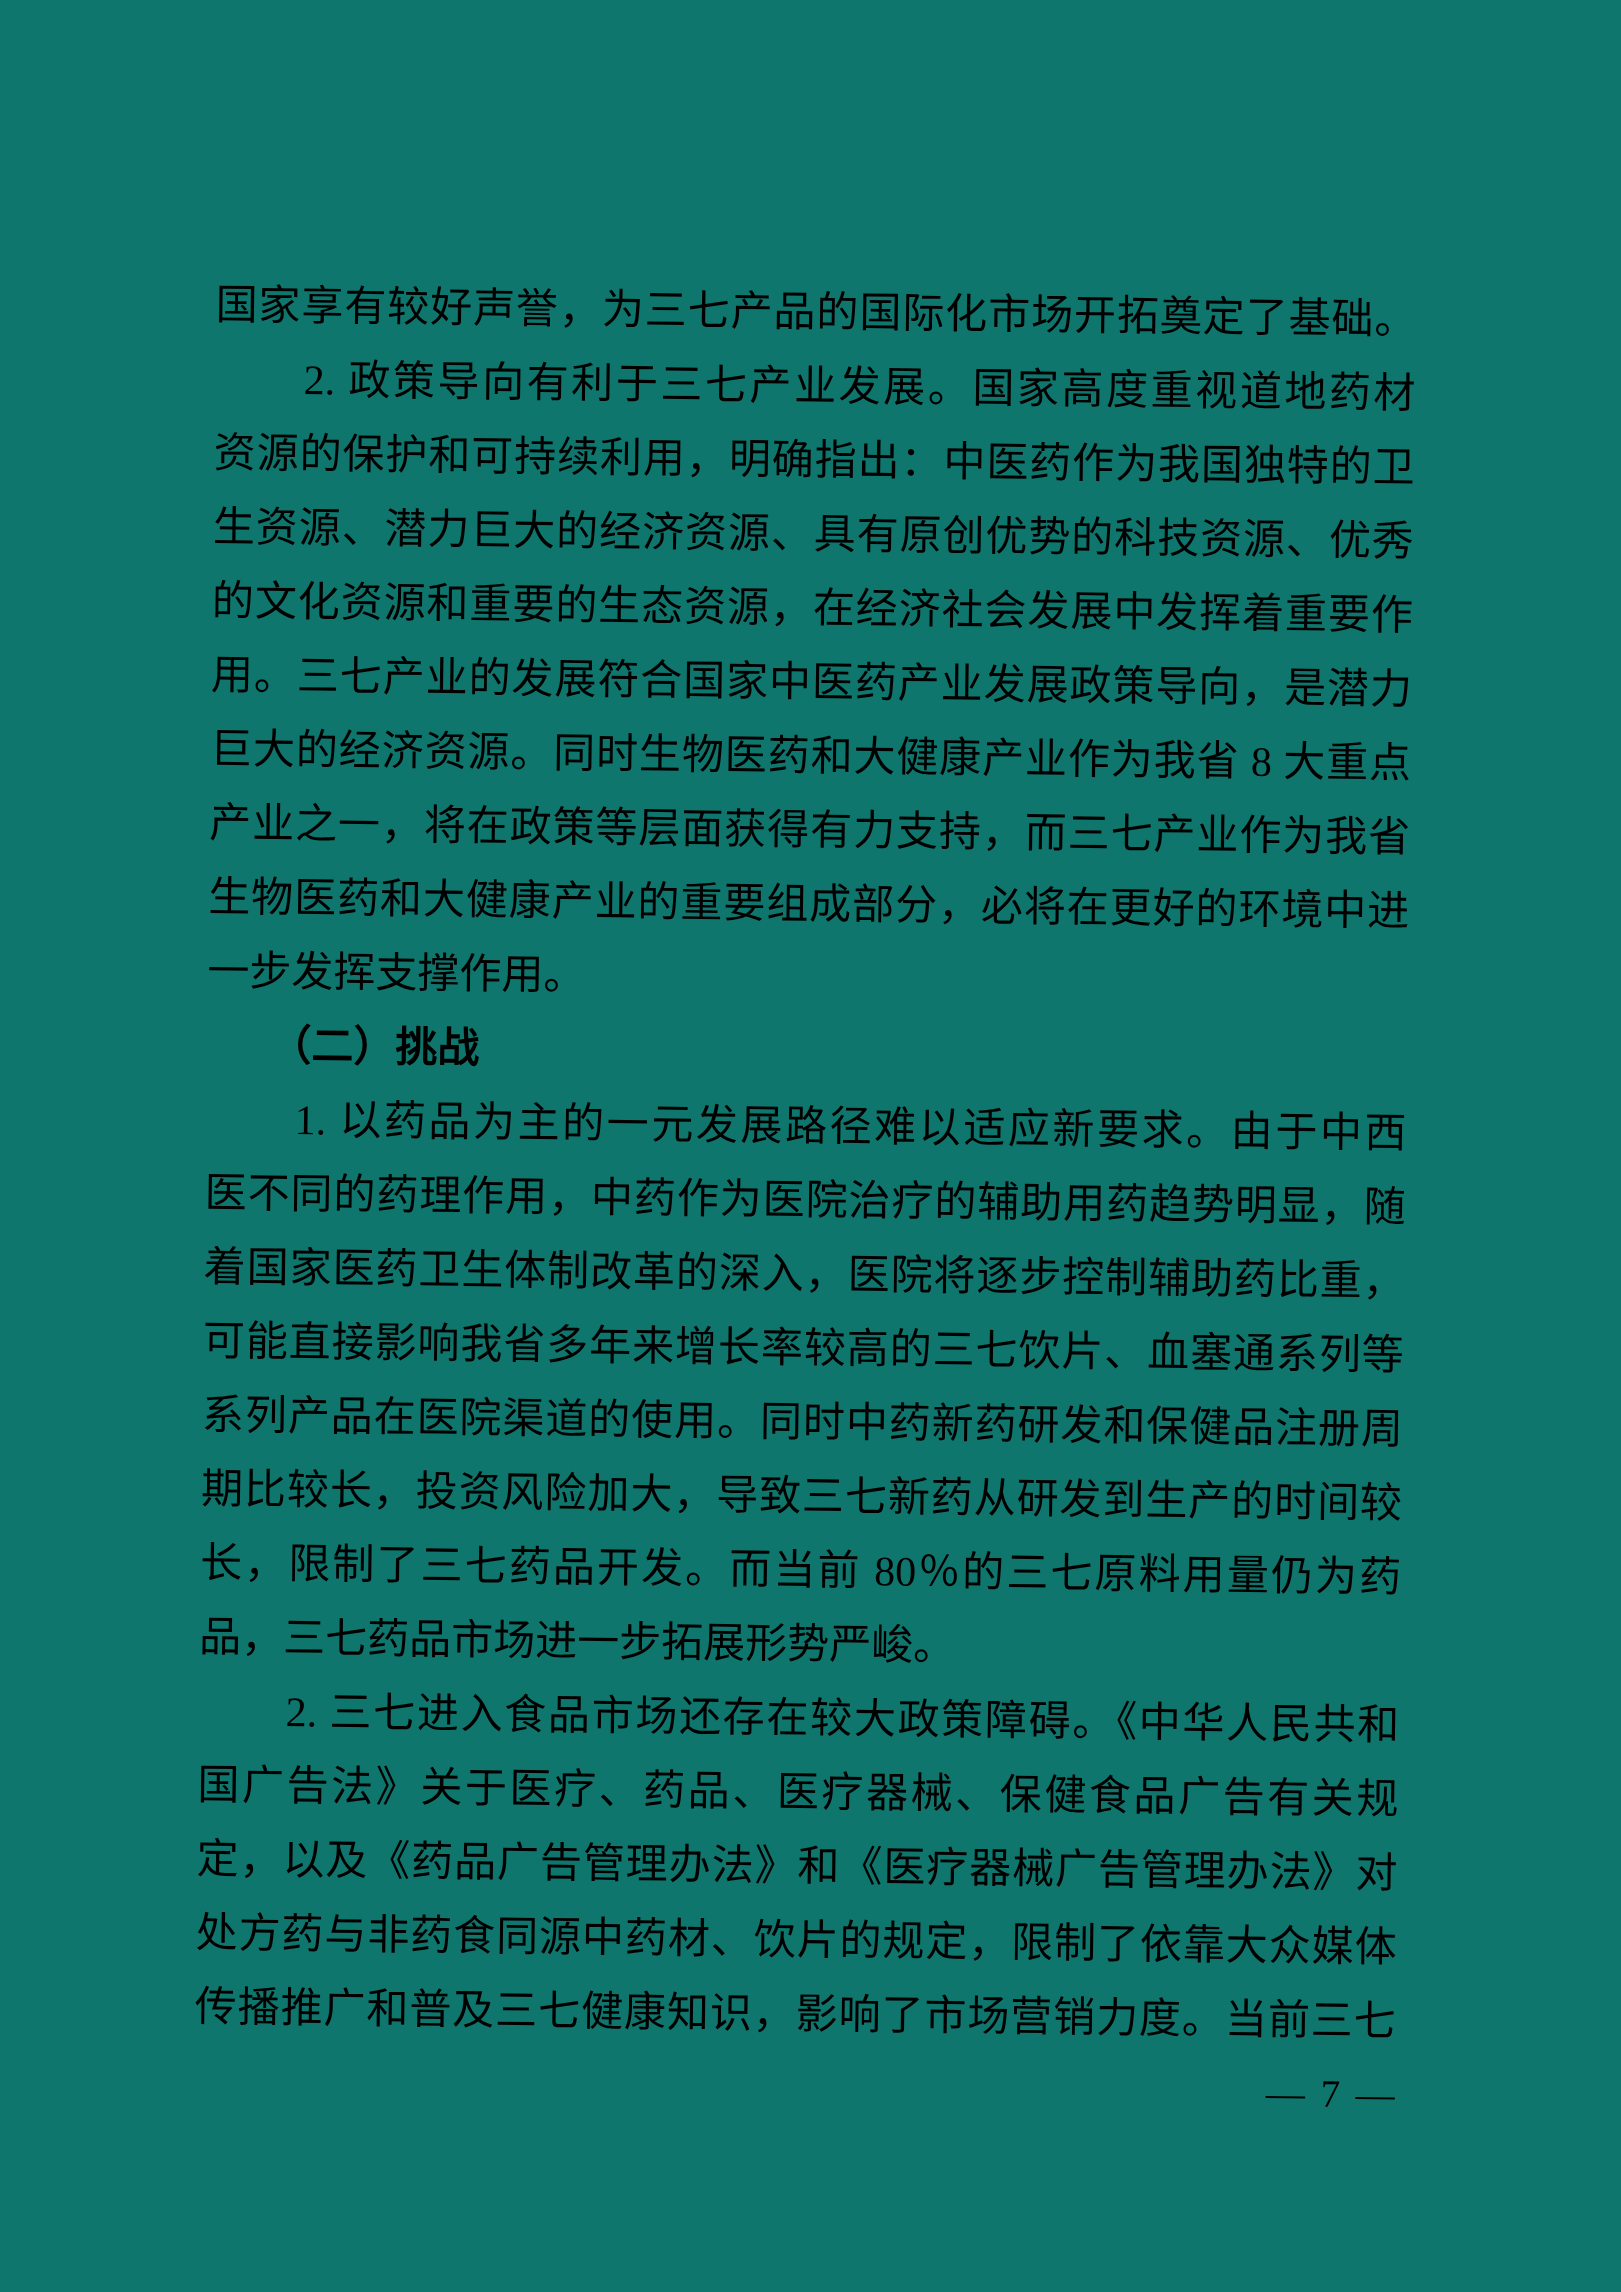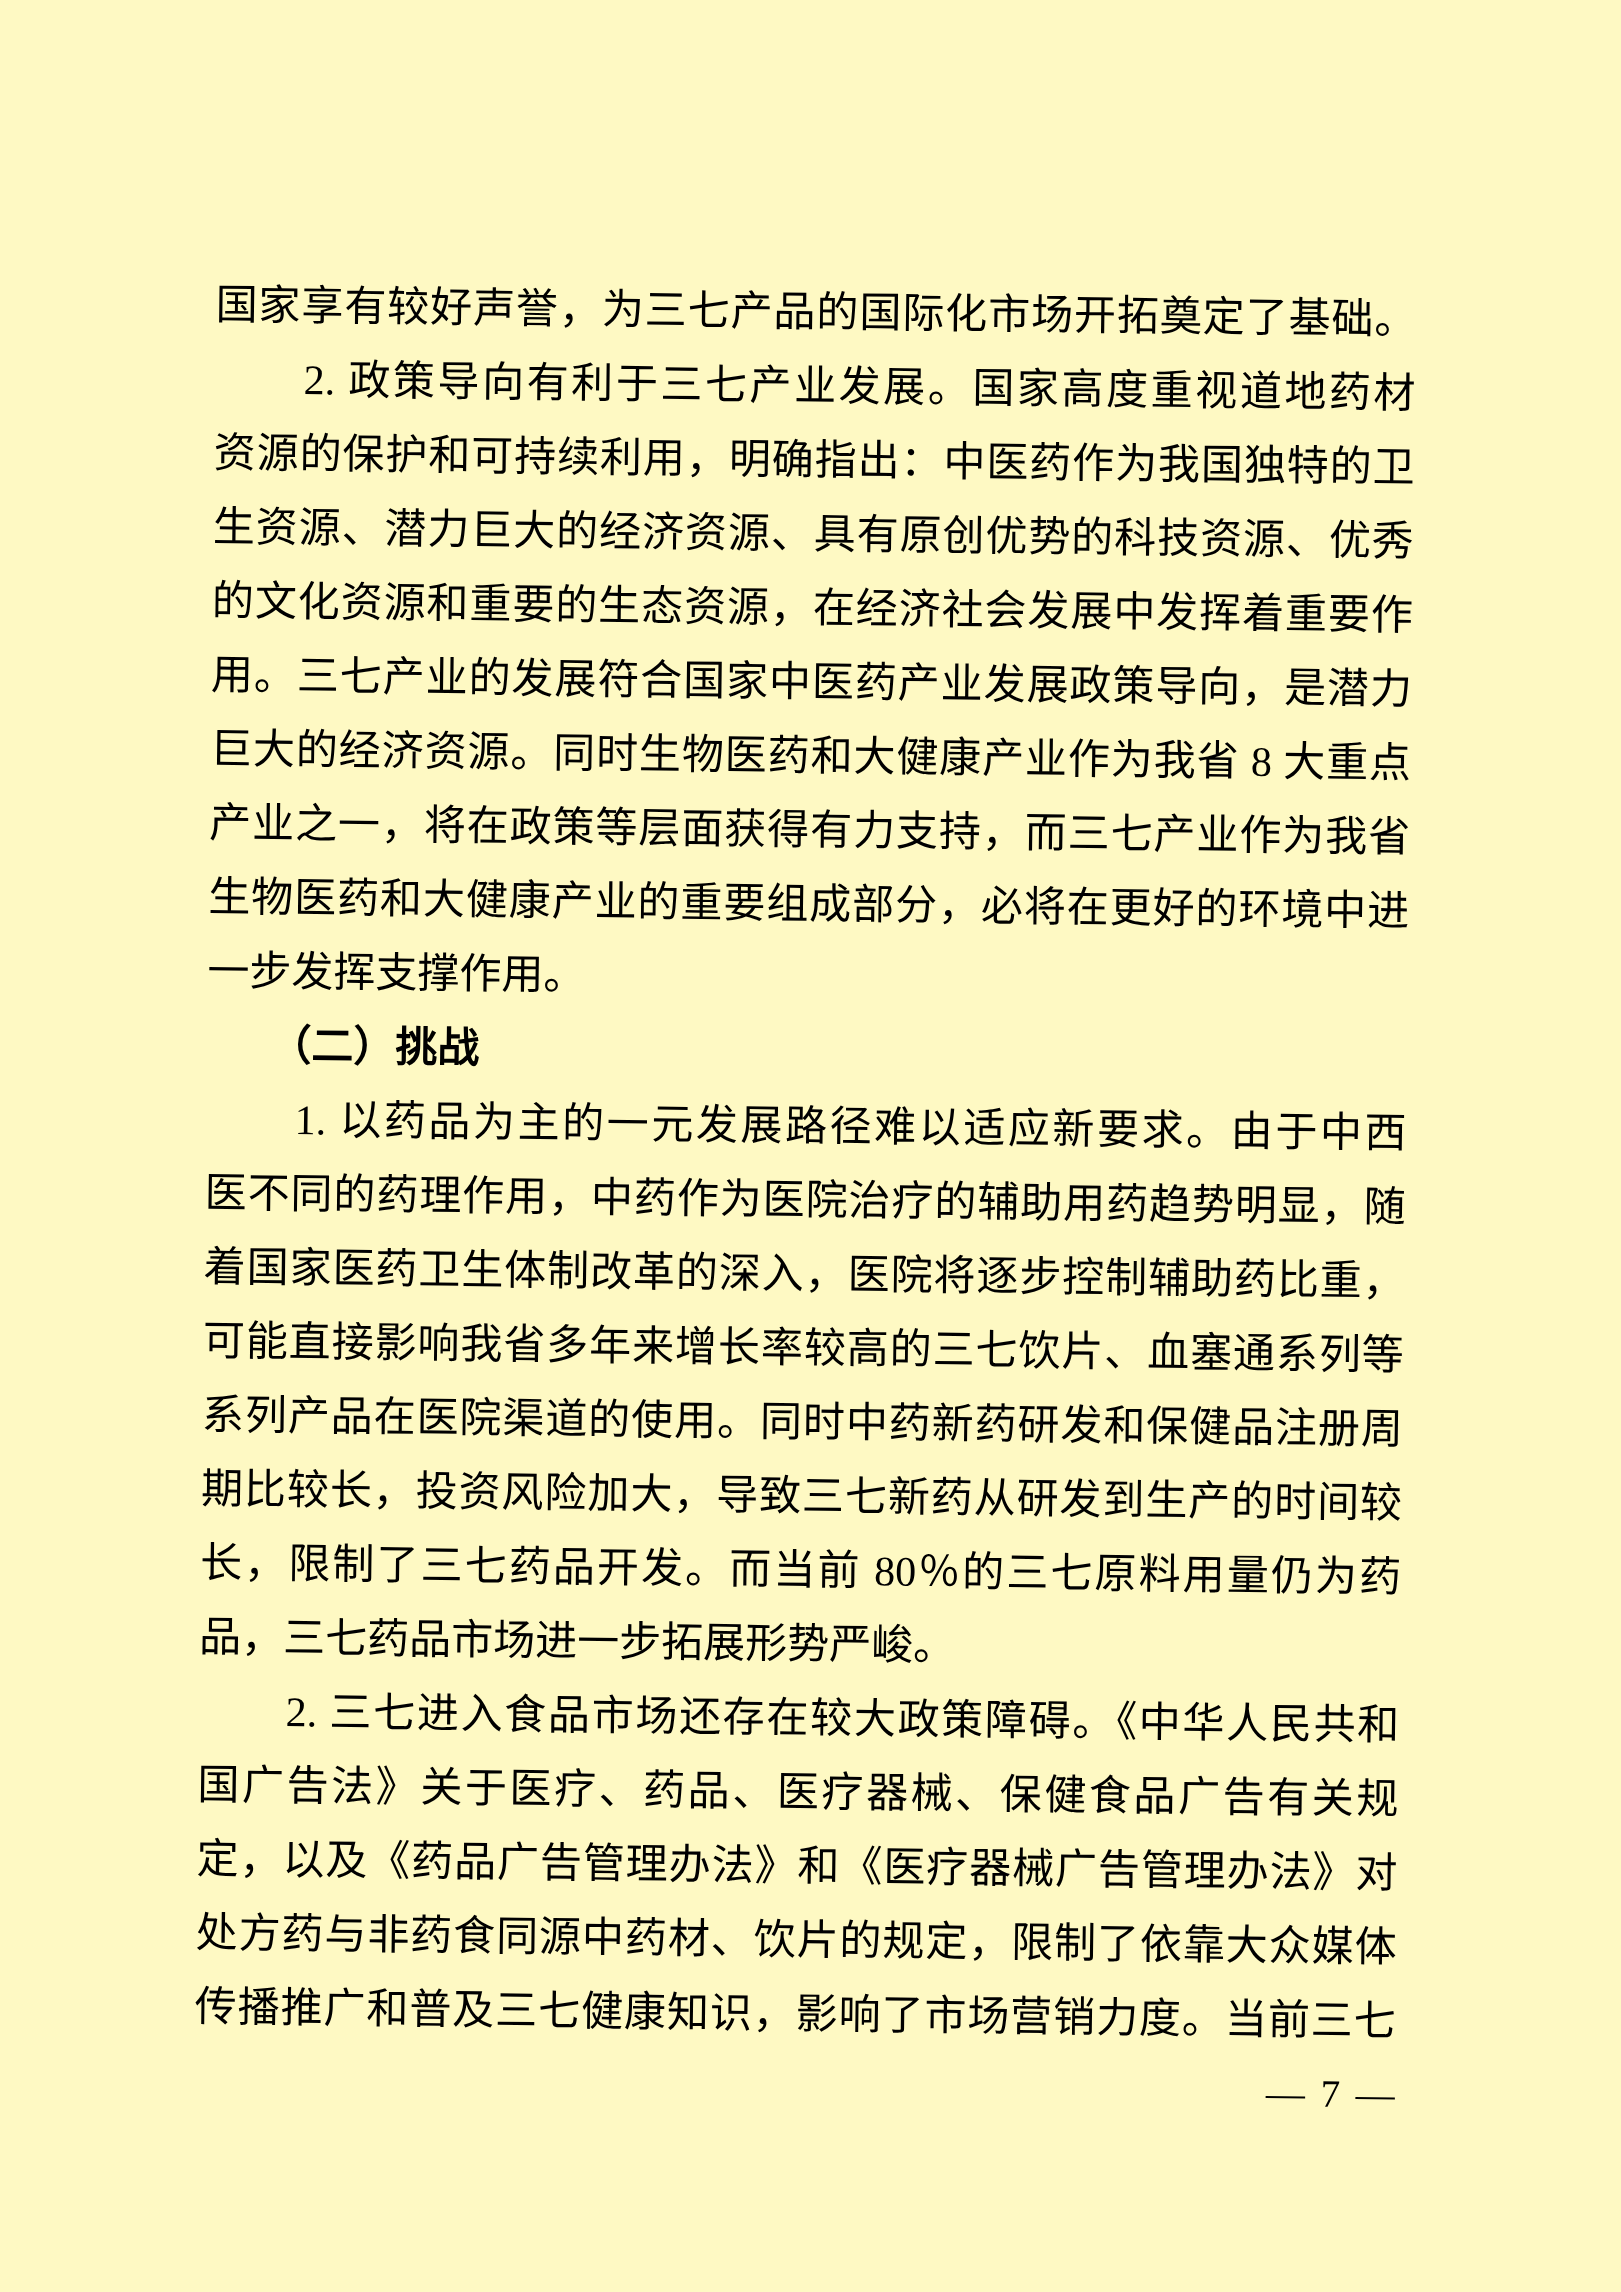--- a/index.html
+++ b/index.html
@@ -4,21 +4,21 @@
 <style>
   html, body {
     margin: 0;
     padding: 0;
     background: #ffffff;
   }
   .page {
     position: relative;
     width: 1621px;
     height: 2293px;
-    background: #fef9c3;
+    background: #0f766e;
     overflow: hidden;
     font-family: "Liberation Serif", "DejaVu Serif", serif;
     color: #000000;
   }
   
   .content {
     position: absolute;
     left: 216px;
     top: 268px;
     width: 1201px;

